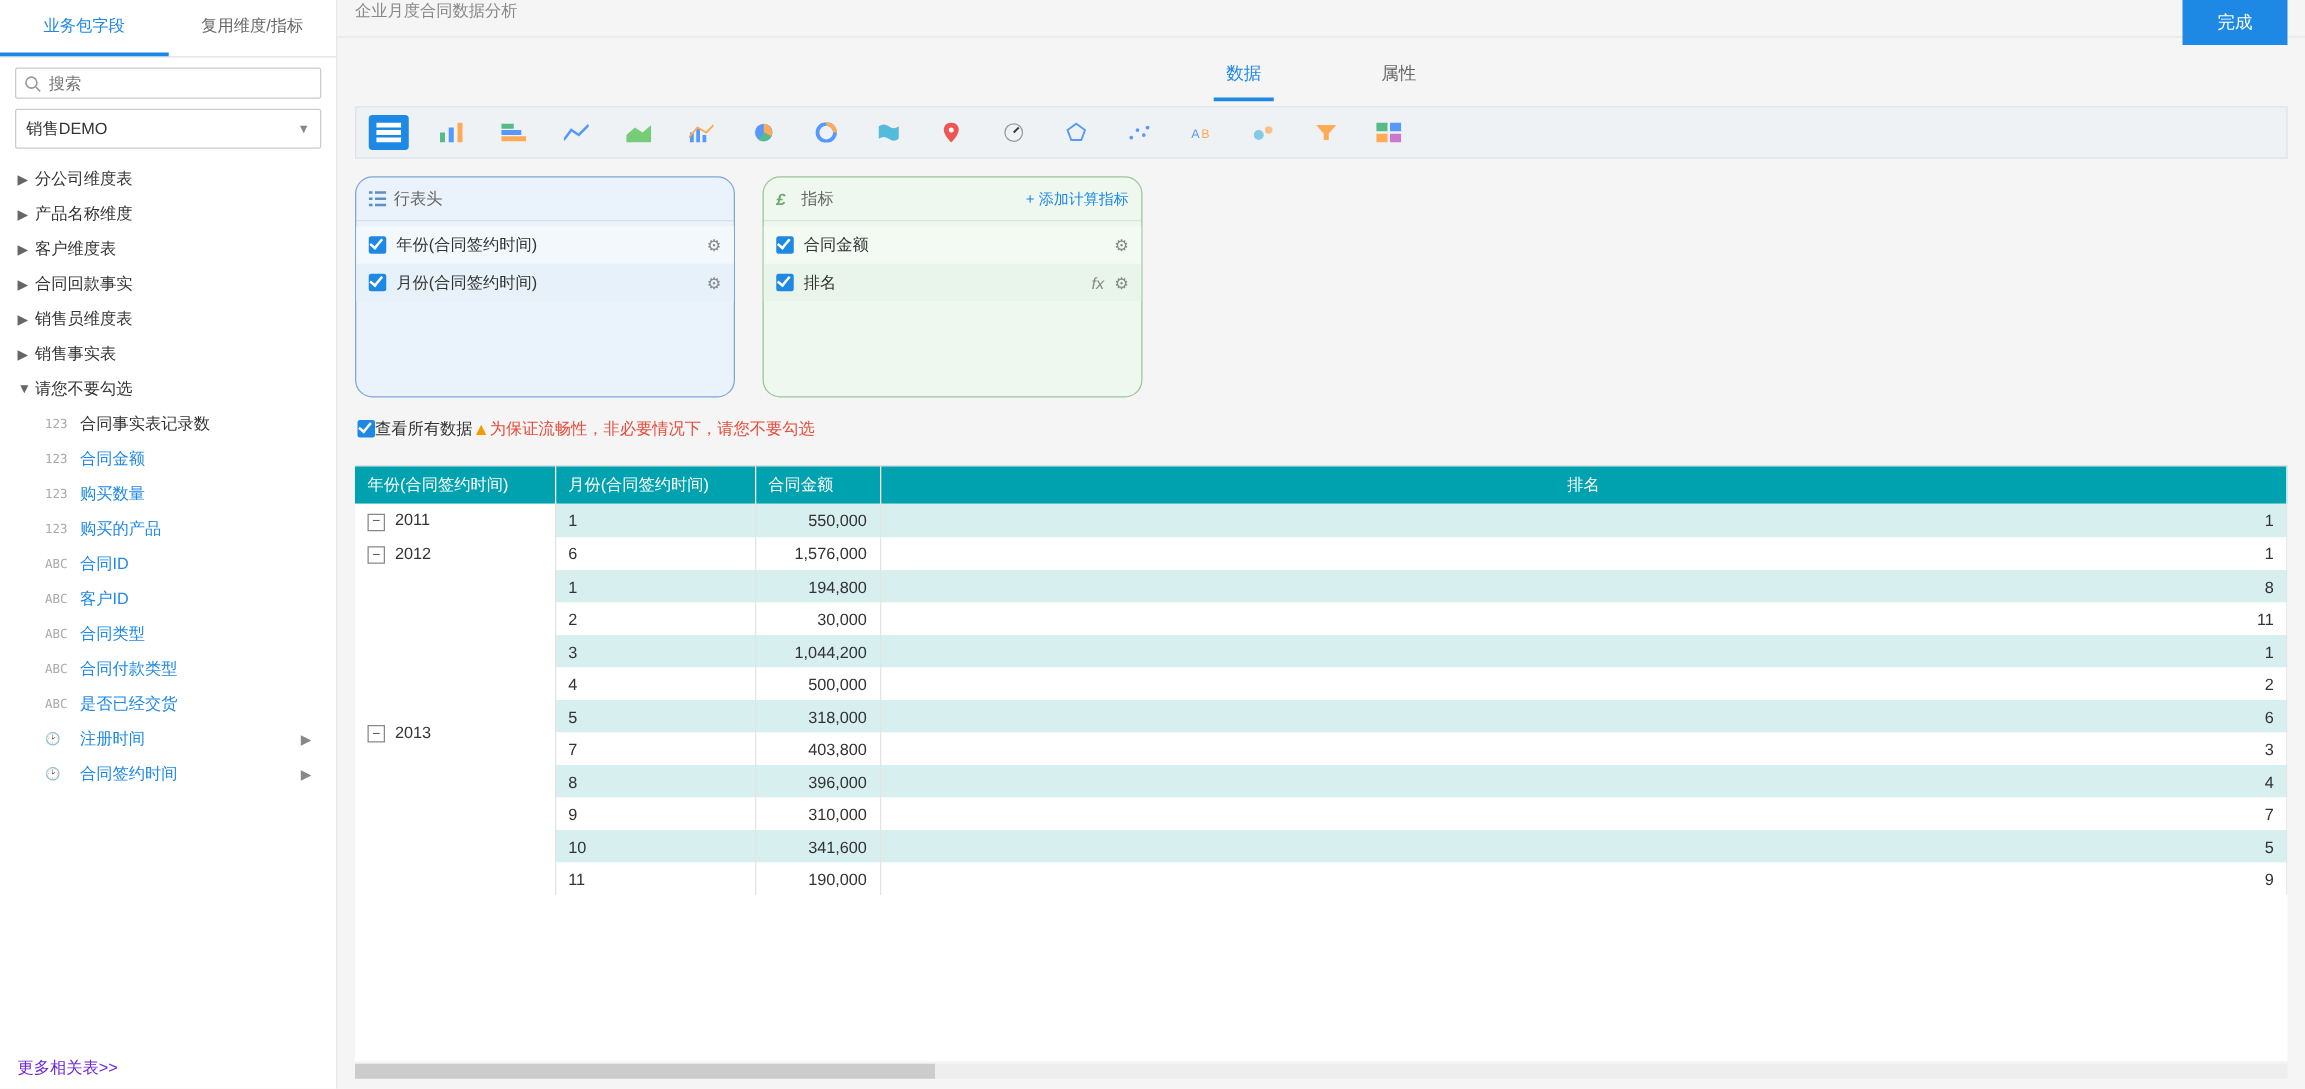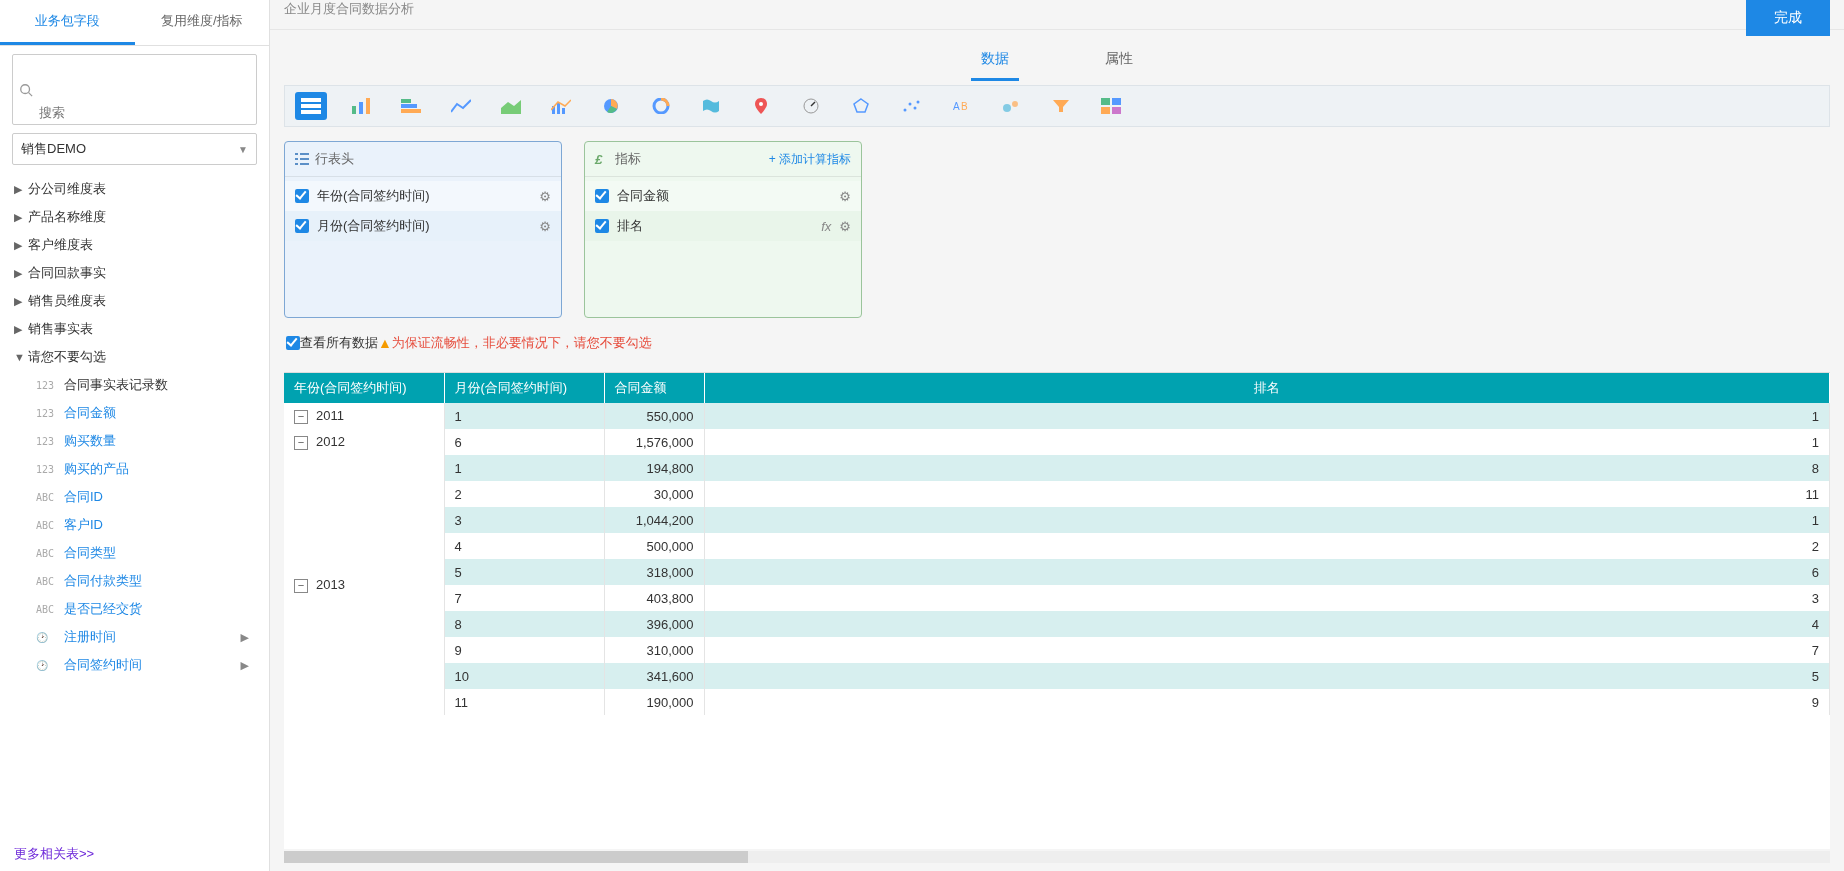--- a/index.html
+++ b/index.html
@@ -4,21 +4,21 @@
 <style>
 * { box-sizing: border-box; margin: 0; padding: 0; }
 body { font-family: "Microsoft YaHei", "PingFang SC", sans-serif; font-size: 13px; color: #333; background: #fff; }
 .app { display: flex; height: 871px; width: 1844px; background:#f5f5f5; }
 .sidebar { width: 270px; background: #fff; border-right:1px solid #e0e0e0; display:flex; flex-direction:column;}
 .sidebar-tabs { display:flex; border-bottom:1px solid #e0e0e0; }
 .sidebar-tab { flex:1; text-align:center; padding:12px 0; font-size:13px; cursor:pointer; color:#666;}
 .sidebar-tab.active { color:#1e88e5; border-bottom:3px solid #1e88e5;}
 .search-wrap { padding:8px 12px; }
 .search-box { width:100%; border:1px solid #ccc; border-radius:2px; display:flex; align-items:center; padding:4px 6px;}
-.search-box input { border:none; outline:none; flex:1; font-size:13px; background:transparent;margin-top:46px;}
+.search-box input { border:none; outline:none; flex:1; font-size:13px; background:transparent;}
 .search-icon { color:#999; margin-right:6px; width:14px; height:14px;}
 .select-wrap { padding:0 12px 10px;}
 .select-box { border:1px solid #ccc; border-radius:2px; padding:6px 8px; display:flex; justify-content:space-between; align-items:center; cursor:pointer;}
 .select-caret { color:#888; font-size:10px;}
 .tree { flex:1; overflow:auto; padding:0 10px;}
 .tree-node { display:flex; align-items:center; padding:5px 4px; cursor:pointer; color:#333;}
 .tree-caret { width:14px; color:#666; font-size:11px;}
 .tree-leaf { display:flex; align-items:center; padding:5px 4px 5px 26px; cursor:pointer; gap:8px;}
 .tree-leaf .ftype { font-size:10px; color:#aaa; width:20px; font-family: monospace;}
 .tree-leaf .fname { color:#1e88e5; }
@@ -32,21 +32,21 @@
 .done-btn { margin-left:auto; background:#1e88e5; color:#fff; padding:9px 28px; cursor:pointer; font-size:14px;}
 .content { flex:1; padding:0 14px 8px; display:flex; flex-direction:column; overflow:hidden;}
 .main-tabs { display:flex; justify-content:center; gap:76px; padding-top:14px;text-align:right;}
 .main-tab { padding:6px 10px 10px; cursor:pointer; color:#666; font-size:14px;}
 .main-tab.active { color:#1e88e5; border-bottom:3px solid #1e88e5;}
 .chart-toolbar { background:#eef2f5; border:1px solid #dde3e8; display:flex; gap:18px; padding:6px 10px; margin-top:4px;}
 .ct-btn { width:32px; height:28px; display:flex; align-items:center; justify-content:center; cursor:pointer; border-radius:3px;}
 .ct-btn.active { background:#1e88e5;}
 .ct-icon { width:20px; height:16px; display:block; }
 .shelves { display:flex; gap:22px; margin-top:14px;}
-.shelf { width:278px; border:1px solid; border-radius:4px; background:#fff;}
+.shelf { width:304px; border:1px solid; border-radius:14px; background:#fff;}
 .shelf.row { border-color:#7ea7d4; background:#eaf2fb;}
 .shelf.measure { border-color:#9bc49b; background:#eef8ef;}
 .shelf-header { display:flex; align-items:center; padding:8px 10px; border-bottom:1px solid rgba(0,0,0,0.08); font-size:13px; color:#666;}
 .shelf-header .hicon { width:14px; margin-right:6px;}
 .shelf-header .add-link { margin-left:auto; color:#1e88e5; font-size:12px; cursor:pointer;}
 .shelf-body { min-height:140px; padding:4px 0;}
 .shelf-item { display:flex; align-items:center; padding:6px 10px; font-size:13px; gap:8px;}
 .shelf-item.row-item { background:#f3f8fd;}
 .shelf-item.row-item.alt { background:#e7f1fa;}
 .shelf-item.m-item { background:#f3faf4;}

